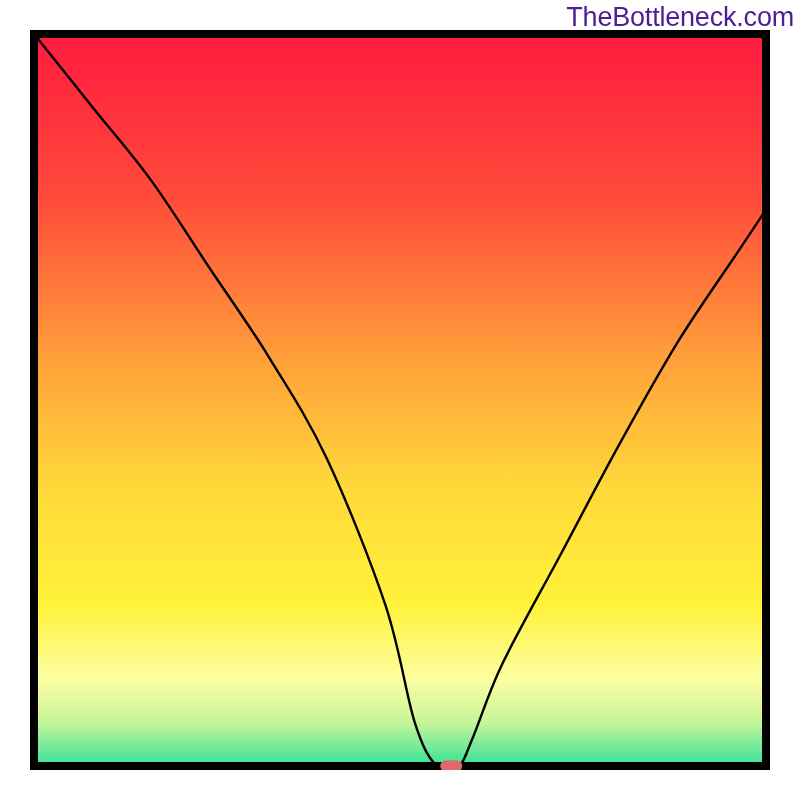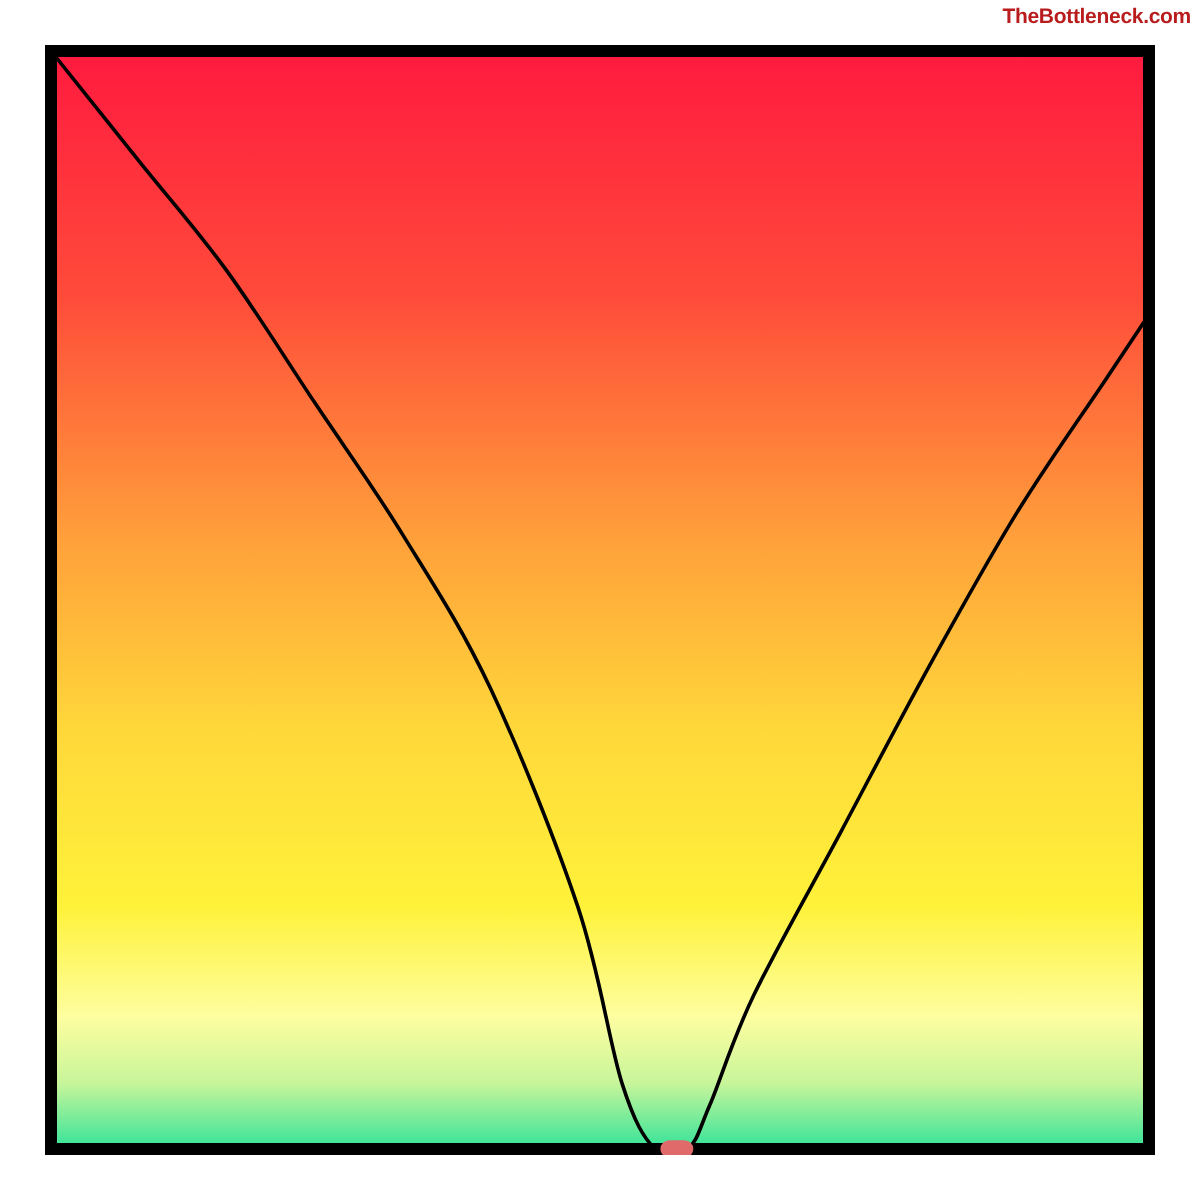--- a/index.html
+++ b/index.html
@@ -12,23 +12,23 @@
   }
   .chart-container {
     position: relative;
     width: 800px;
     height: 800px;
   }
   .attribution {
     position: absolute;
     top: 2px;
     right: 6px;
-    font-size: 14px;
-    color: #b91c1c;
-    font-weight: 700;
+    font-size: 27px;
+    color: #4c1d95;
+    font-weight: 400;
     letter-spacing: -0.2px;
     z-index: 3;
   }
   svg.plot {
     position: absolute;
     top: 30px;
     left: 30px;
     width: 740px;
     height: 740px;
     display: block;

